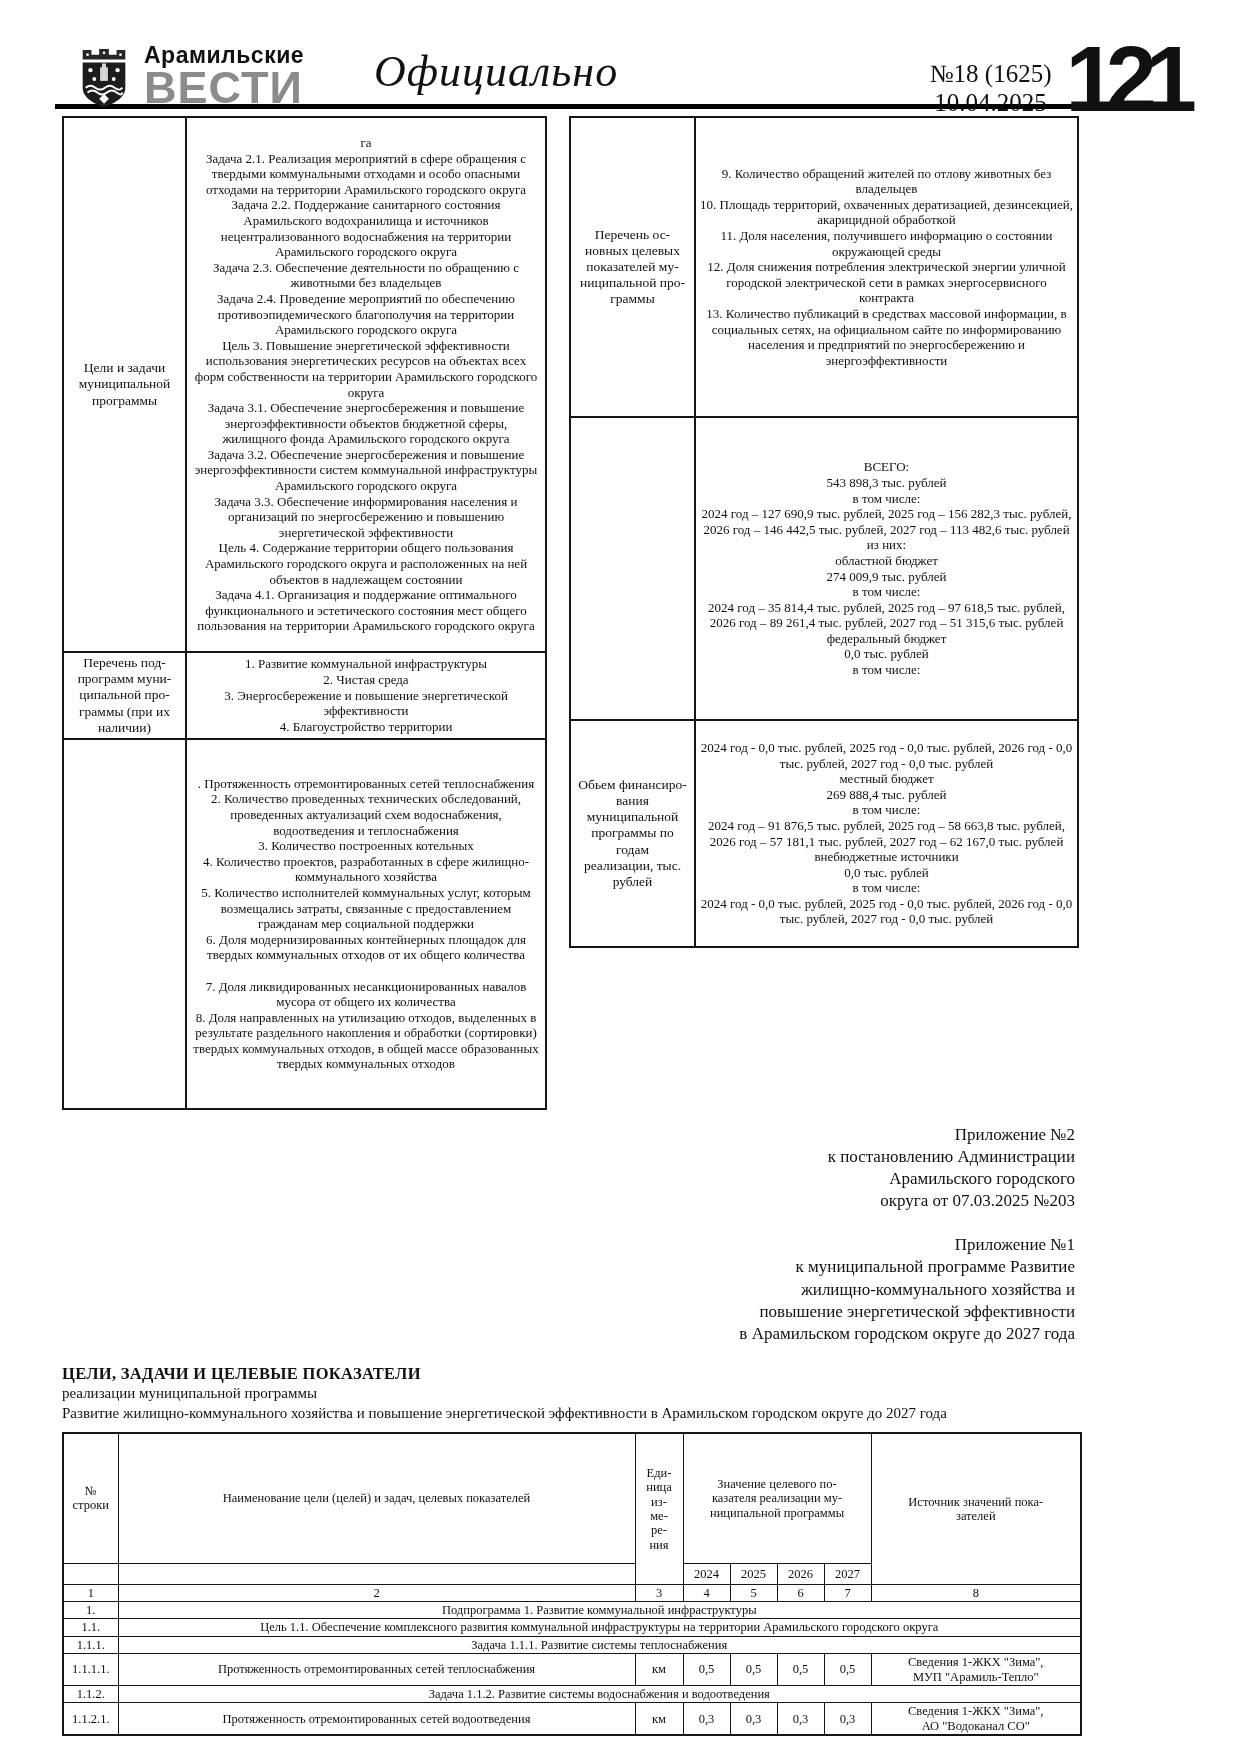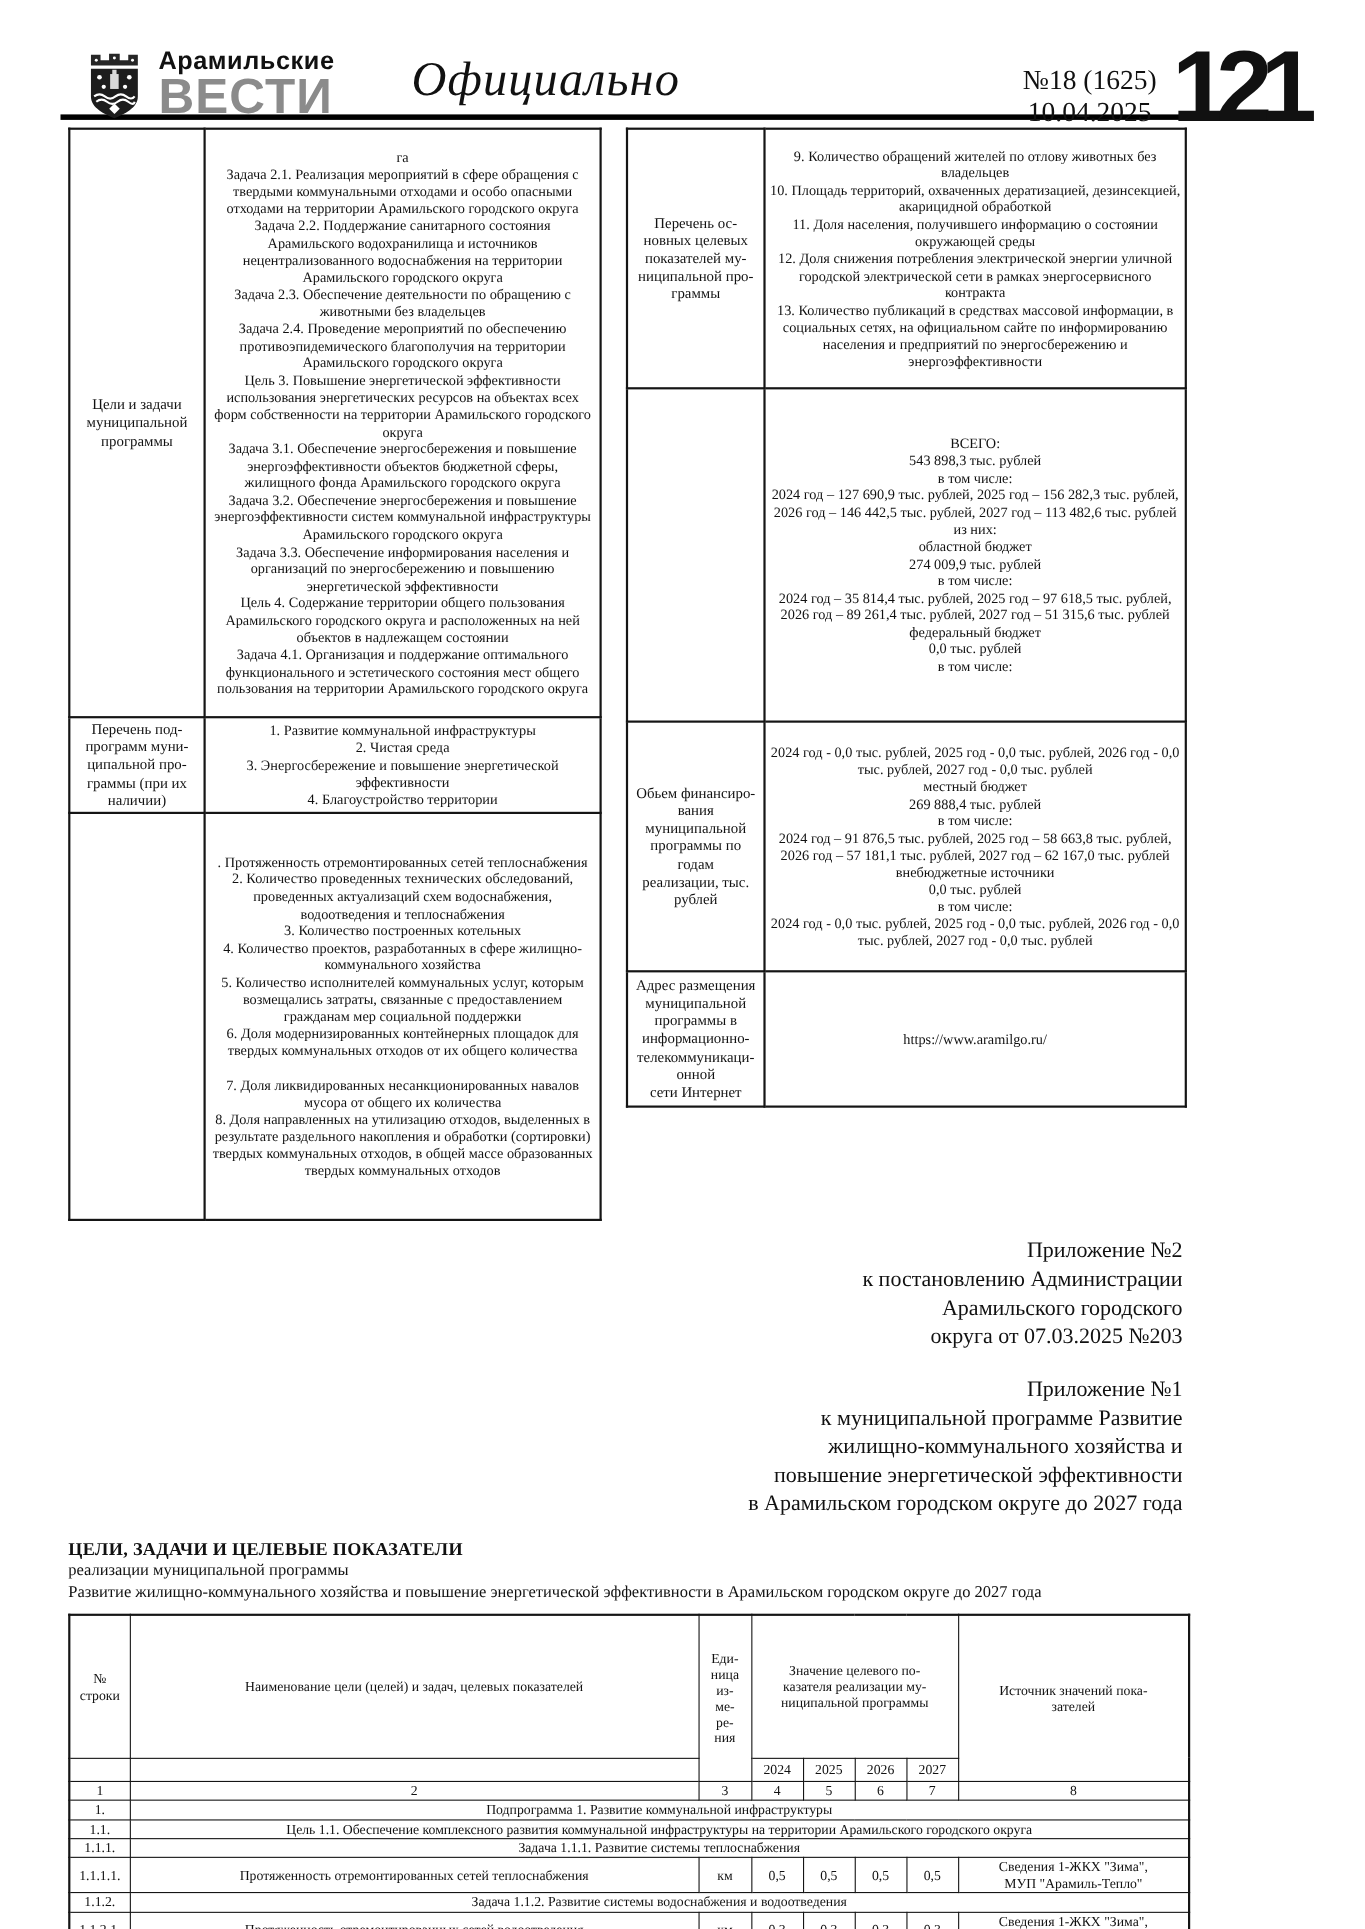--- a/index.html
+++ b/index.html
@@ -21,21 +21,21 @@
   .rule{margin:0 55px;border-top:5px solid #000}
 
   
   .passport{display:flex;align-items:flex-start;gap:22px;margin:7px 0 0 62px}
   table.ptable{border-collapse:collapse;table-layout:fixed}
   .ptable td{border:2px solid #151515;vertical-align:middle;text-align:center;
              white-space:pre-line;font-size:13px;line-height:1.2;padding:2px 4px}
   .ptable td.lbl{font-size:13.5px}
 
   
-  .annex{margin-right:166px;text-align:right;font-size:20px;line-height:1.3;white-space:pre-line}
+  .annex{margin-right:166px;text-align:right;font-size:17px;line-height:1.3;white-space:pre-line}
   .annex2{margin-top:14px}
   .annex1{margin-top:22px}
 
   
   .goals-head{margin:18px 62px 0 62px;text-align:left;line-height:1.3}
   .goals-title{font-weight:bold;font-size:16.5px;letter-spacing:.3px}
   .goals-sub{font-size:15px}
 
   
   table.gtable{border-collapse:collapse;table-layout:fixed;margin:9px 0 0 62px;width:1018px;border:2px solid #151515}
@@ -132,21 +132,21 @@
     </tbody>
       </table>
 
     <table class="ptable" style="width:508px">
       <colgroup>
           <col style="width:125px">
           <col style="width:383px">
         </colgroup>
       <tbody>
           <tr>
-        <td class="lbl" style="height:236px">Перечень ос-
+        <td class="lbl" style="height:300px">Перечень ос-
 новных целевых
 показателей му-
 ниципальной про-
 граммы</td>
         <td>9. Количество обращений жителей по отлову животных без владельцев
 10. Площадь территорий, охваченных дератизацией, дезинсекцией, акарицидной обработкой
 11. Доля населения, получившего информацию о состоянии окружающей среды
 12. Доля снижения потребления электрической энергии уличной городской электрической сети в рамках энергосервисного контракта
 13. Количество публикаций в средствах массовой информации, в социальных сетях, на официальном сайте по информированию населения и предприятий по энергосбережению и энергоэффективности</td>
       </tr>
@@ -175,30 +175,20 @@
 рублей</td>
         <td>2024 год - 0,0 тыс. рублей, 2025 год - 0,0 тыс. рублей, 2026 год - 0,0 тыс. рублей, 2027 год - 0,0 тыс. рублей
 местный бюджет
 269 888,4 тыс. рублей
 в том числе:
 2024 год – 91 876,5 тыс. рублей, 2025 год – 58 663,8 тыс. рублей, 2026 год – 57 181,1 тыс. рублей, 2027 год – 62 167,0 тыс. рублей
 внебюджетные источники
 0,0 тыс. рублей
 в том числе:
 2024 год - 0,0 тыс. рублей, 2025 год - 0,0 тыс. рублей, 2026 год - 0,0 тыс. рублей, 2027 год - 0,0 тыс. рублей</td>
-      </tr>
-      <tr>
-        <td class="lbl" style="height:123px">Адрес размещения
-муниципальной
-программы в
-информационно-
-телекоммуникаци-
-онной
-сети Интернет</td>
-        <td class="url-cell">https://www.aramilgo.ru/</td>
       </tr>
     </tbody>
       </table>
   </section>
 
   <div class="annex annex2">Приложение №2
 к постановлению Администрации
 Арамильского городского
 округа от 07.03.2025 №203</div>
   <div class="annex annex1">Приложение №1

